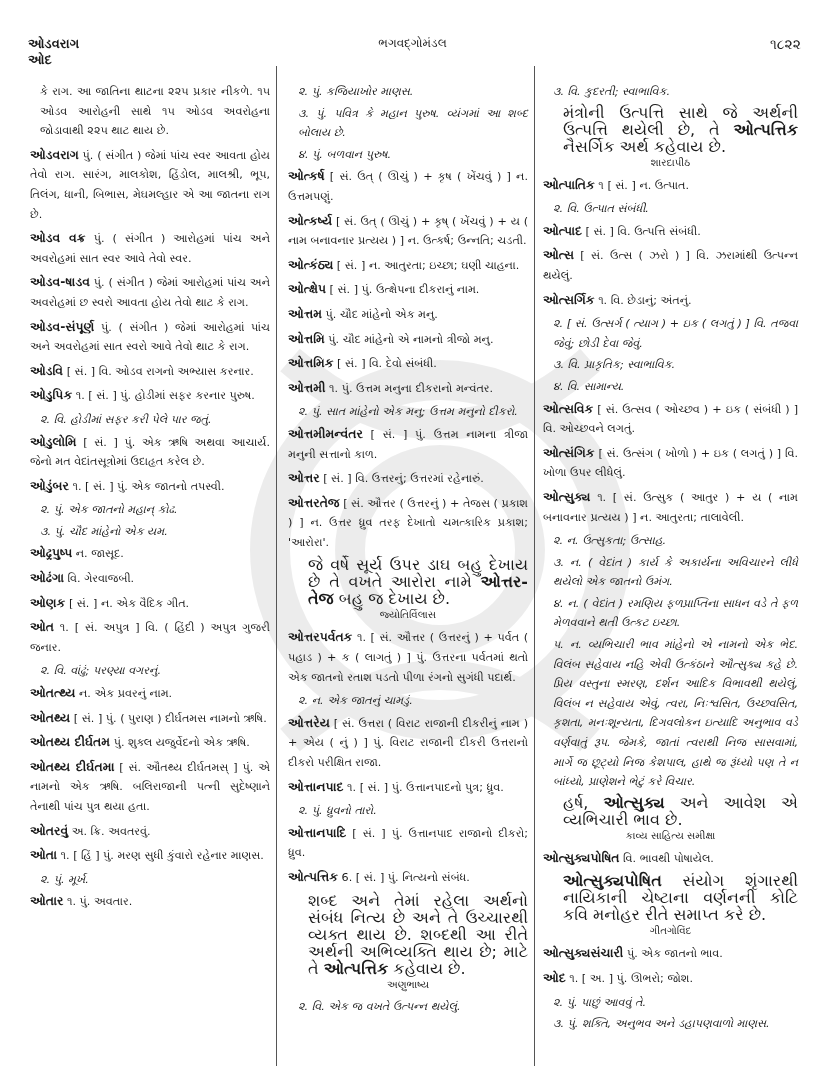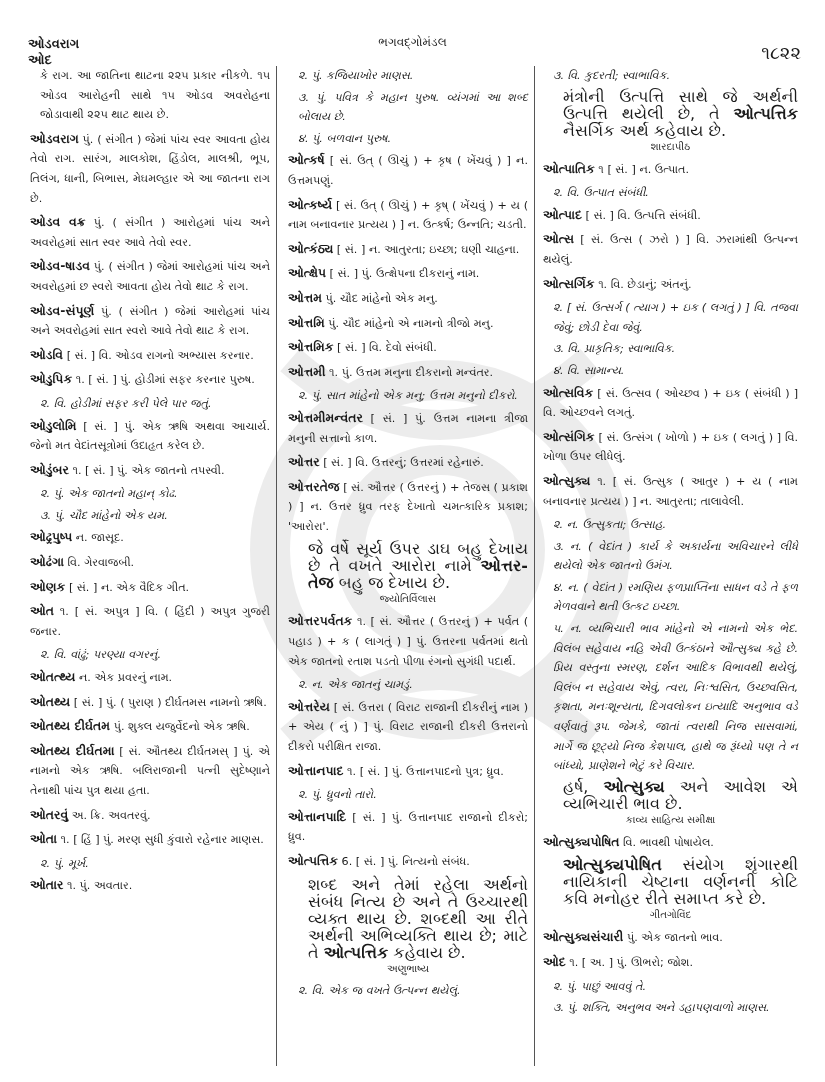--- a/index.html
+++ b/index.html
@@ -7,24 +7,24 @@
   body { font-family: "DejaVu Sans", sans-serif; color: #1a1a1a; position: relative; }
   .watermark {
     position: absolute; left: 250px; top: 240px; width: 380px; height: 620px;
     pointer-events: none; opacity: 0.07;
   }
   .header {
     position: absolute; top: 26px; left: 0; width: 825px; height: 34px;
   }
   .hdr-guide { position: absolute; left: 28px; top: 10px; font-size: 13px; font-weight: bold; line-height: 15px; }
   .hdr-guide div { line-height: 16px; }
-  .hdr-title { position: absolute; left: 0; width: 825px; top: 10px; text-align: center; font-size: 12px; font-family: Liberation Mono, monospace; }
-  .hdr-page { position: absolute; right: 24px; top: 16px; font-size: 18px; }
+  .hdr-title { position: absolute; left: 0; width: 825px; top: 10px; text-align: center; font-size: 12px; }
+  .hdr-page { position: absolute; right: 24px; top: 10px; font-size: 14px; }
   .columns { position: absolute; top: 66px; left: 0; width: 825px; height: 1000px; }
-  .col { position: absolute; top: 0; font-size: 11.2px; line-height: 19.6px; }
+  .col { position: absolute; top: 16px; font-size: 11.2px; line-height: 19.6px; }
   .col-1 { left: 30px; width: 240px; }
   .col-2 { left: 288px; width: 240px; }
   .col-3 { left: 543px; width: 255px; }
   .divider { position: absolute; top: 66px; width: 1px; background: #555; height: 1000px; }
   .div-1 { left: 276px; }
   .div-2 { left: 534px; }
   .entry { margin-bottom: 4px; text-align: justify; }
   .entry .hw { font-weight: bold; font-size: 12.4px; }
   .entry .cont { }
   .sense { padding-left: 10px; text-align: justify; margin-bottom: 2px; font-style: italic; }

